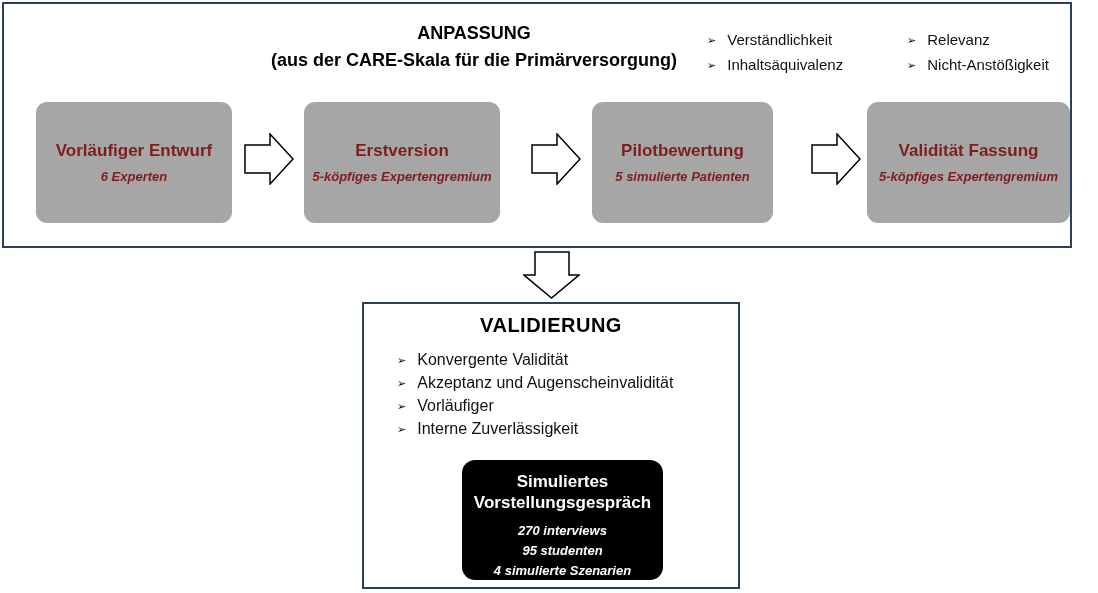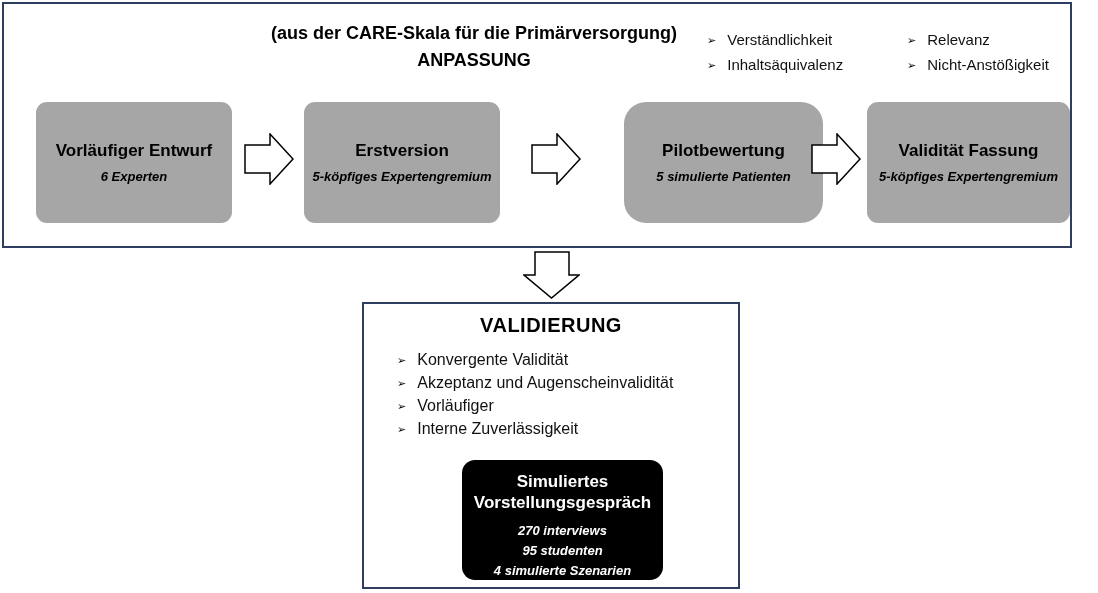--- a/index.html
+++ b/index.html
@@ -53,33 +53,33 @@
     flex: 0 0 auto;
     transform: translateY(-1px);
   }
 
   .step-box {
     position: absolute;
     top: 98px;
     height: 121px;
     background: var(--box-gray, #A6A6A6);
     border-radius: 11px;
-    color: #000000;
+    color: #7f1d1d;
     display: flex;
     flex-direction: column;
     align-items: center;
     justify-content: center;
     gap: 8px;
     text-align: center;
     box-sizing: border-box;
     padding: 4px 6px;
   }
   .step-box.b1 { left: 32px;  width: 196px; }
   .step-box.b2 { left: 300px; width: 196px; }
-  .step-box.b3 { left: 620px; width: 199px; border-radius: 22px; }
+  .step-box.b3 { left: 588px; width: 181px; }
   .step-box.b4 { left: 863px; width: 203px; }
   .step-title {
     font-size: 17px;
     font-weight: bold;
     line-height: 20px;
     white-space: nowrap;
   }
   .step-subtitle {
     font-size: 13px;
     font-weight: bold;
@@ -149,22 +149,22 @@
   }
 </style>
 </head>
 <body>
 
 <div class="canvas">
 
   <div class="panel anpassung-panel">
 
     <div class="anpassung-title-block">
+      <div>ANPASSUNG</div>
       <div>(aus der CARE-Skala für die Primärversorgung)</div>
-      <div>ANPASSUNG</div>
     </div>
 
     <ul class="criteria-col col1">
       <li class="crit-item">
         <span class="bullet">➢</span>
         <span>Verständlichkeit</span>
       </li>
       <li class="crit-item">
         <span class="bullet">➢</span>
         <span>Inhaltsäquivalenz</span>

